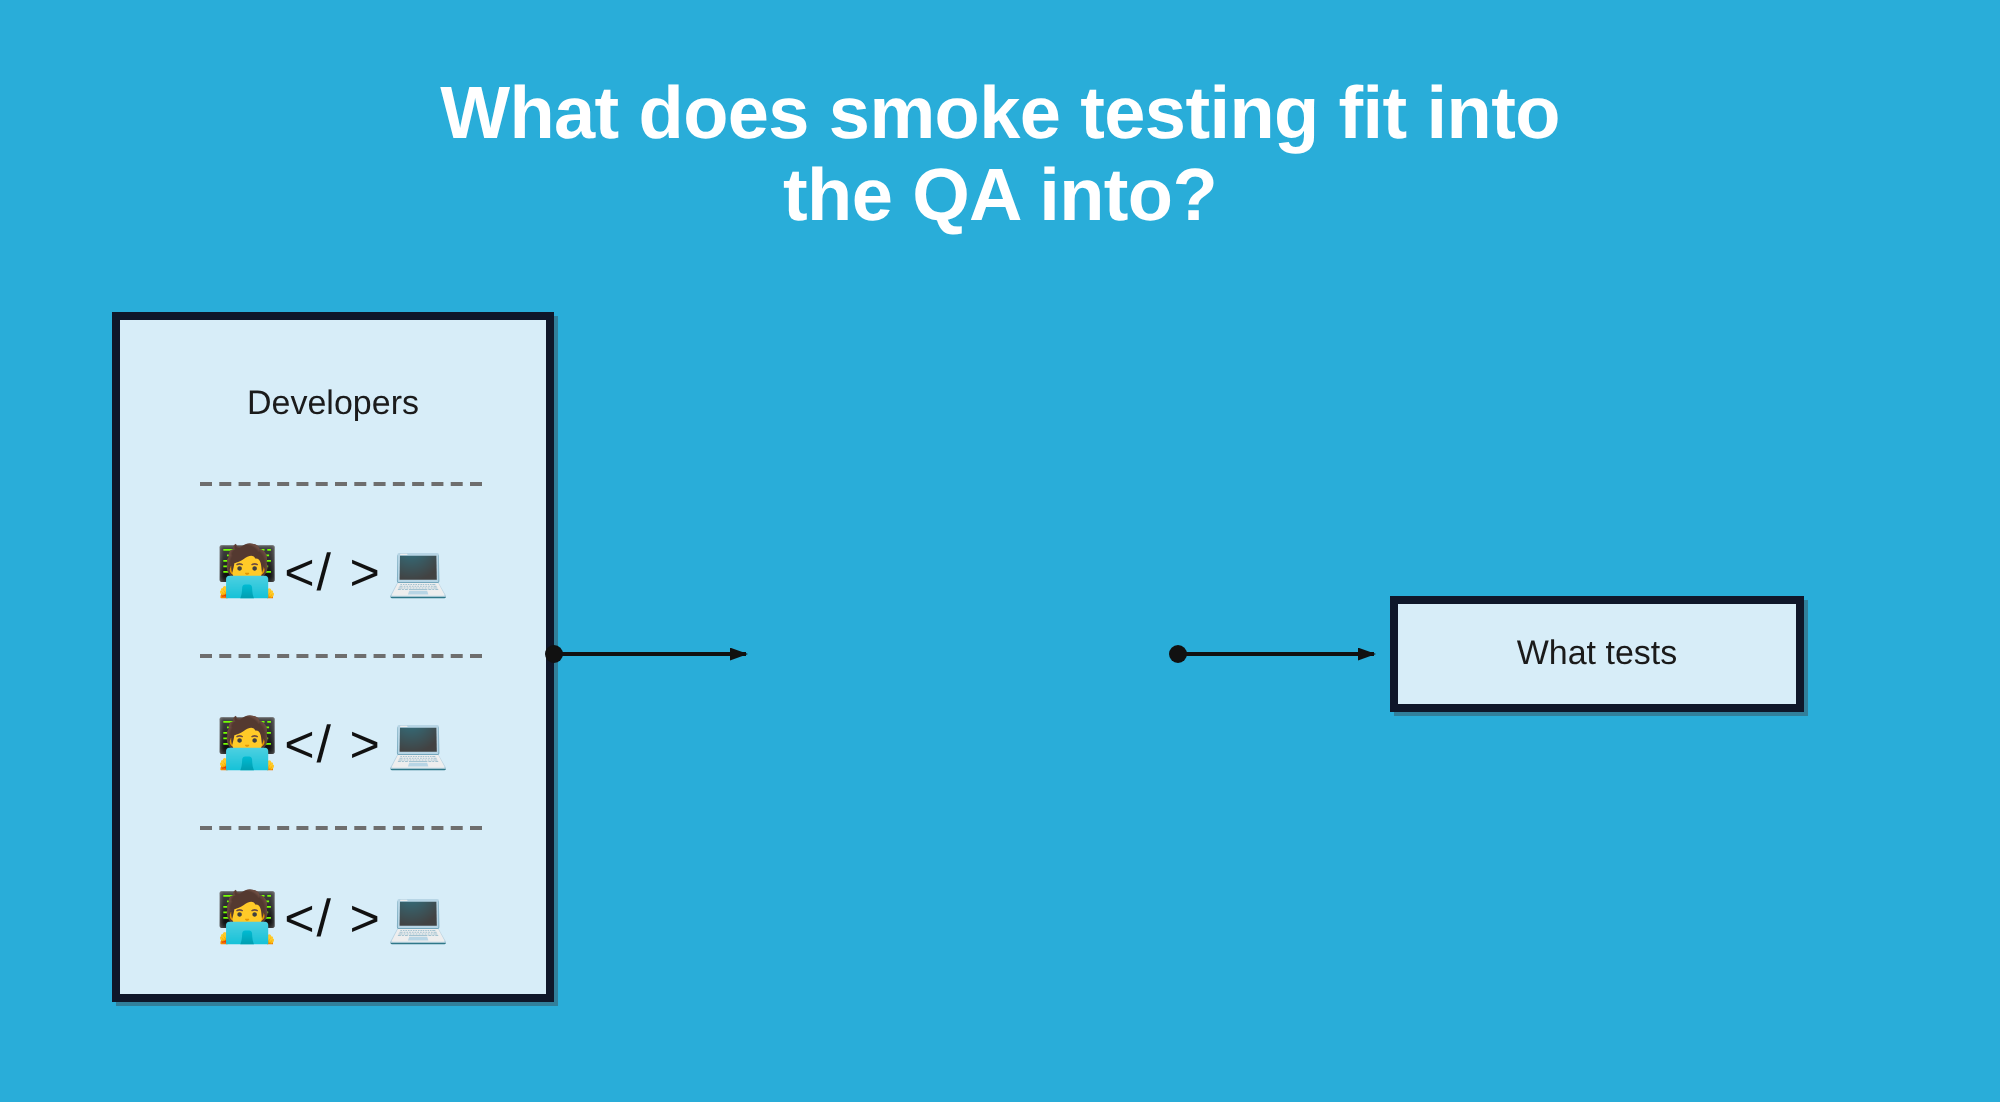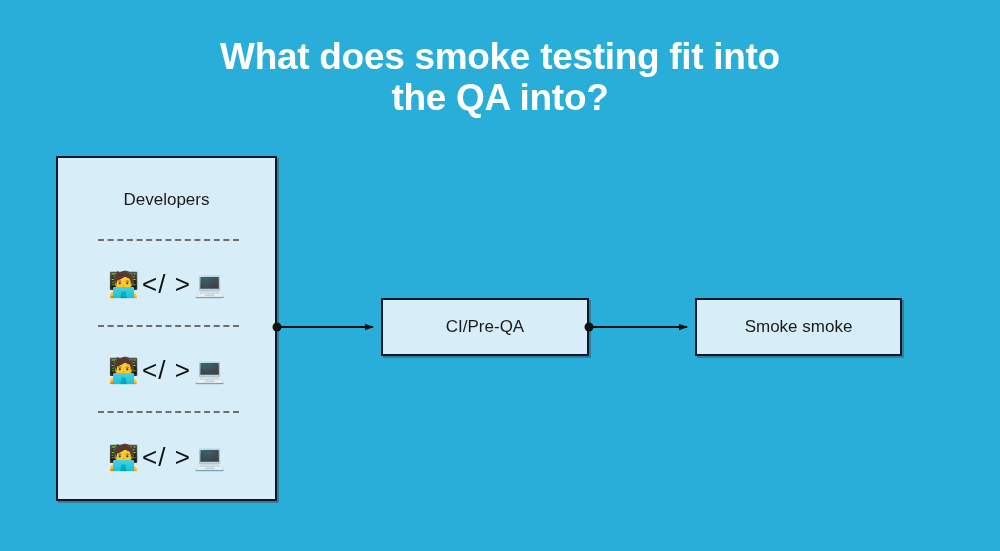--- a/index.html
+++ b/index.html
@@ -31,21 +31,21 @@
     font-weight: bold;
     line-height: 1.12;
     letter-spacing: -0.3px;
   }
   #title .tline { display: block; }
 
   
   .node {
     position: absolute;
     background: #D7EDF8;
-    border: 2px solid #0f172a;
+    border: 4px solid #0f172a;
     box-sizing: border-box;
     box-shadow: 2px 2px 0 rgba(60,70,80,0.45);
   }
   .node-label {
     color: #1B1B1B;
     font-size: 17px;
     line-height: 1.2;
     text-align: center;
   }
 
@@ -159,26 +159,23 @@
       <span class="emoji">💻</span>
     </div>
 
     <div class="dev-row" id="row-3">
       <span class="emoji">🧑‍💻</span>
       <span class="code-tag">&lt;/ &gt;</span>
       <span class="emoji">💻</span>
     </div>
   </div>
 
-  <div class="node" id="ci-box">
-    <span class="node-label">CI/Pre-QA</span>
-  </div>
 
   <div class="node" id="smoke-box">
-    <span class="node-label">Smoke smoke</span>
+    <span class="node-label">What tests</span>
   </div>
 
   <svg id="connectors" viewBox="0 0 1000 551">
     <defs>
       <marker id="arrowhead" markerWidth="9" markerHeight="9" refX="8" refY="3.2" orient="auto" markerUnits="userSpaceOnUse">
         <path d="M0,0 L9,3.2 L0,6.4 z" fill="#111111"></path>
       </marker>
     </defs>
 
     <g>

